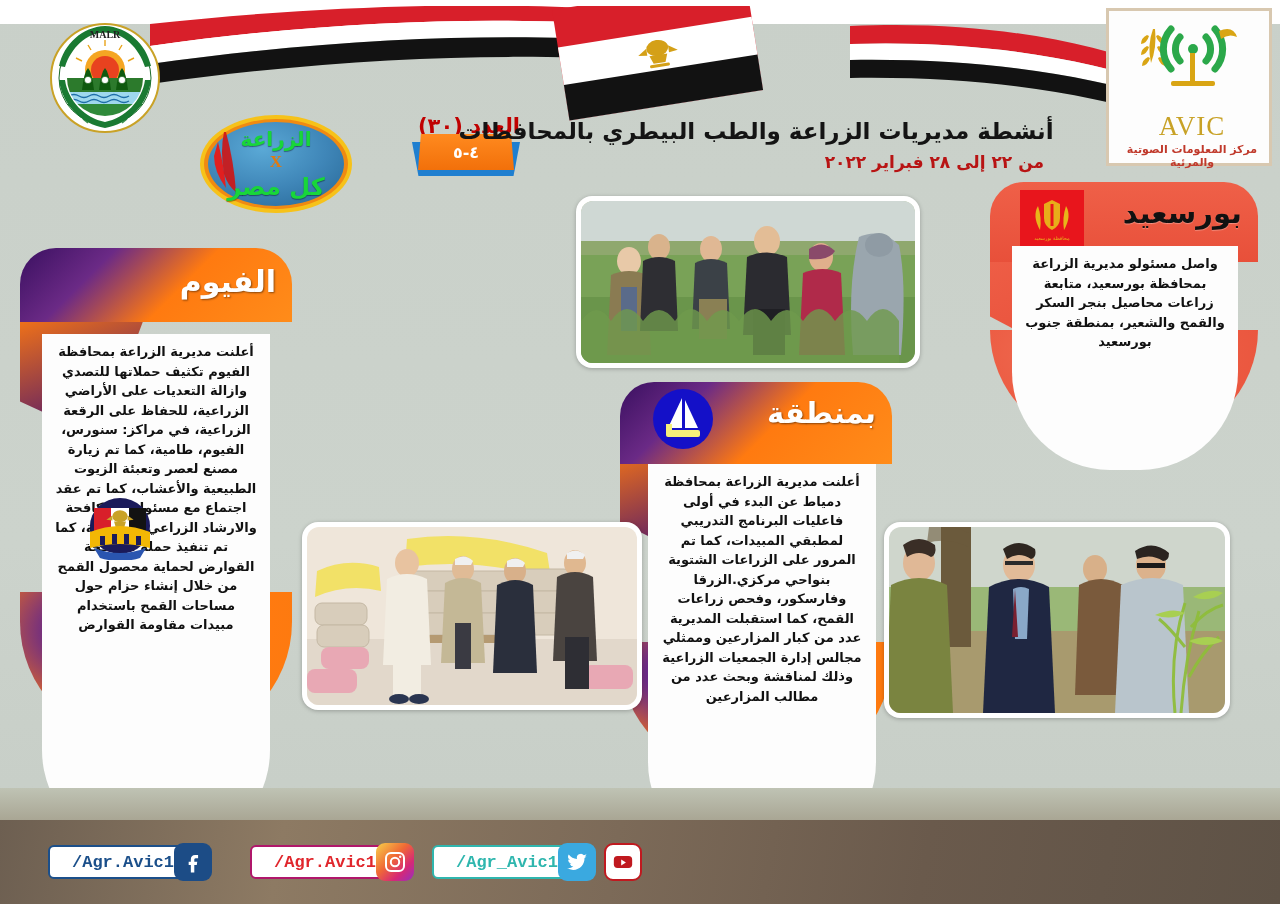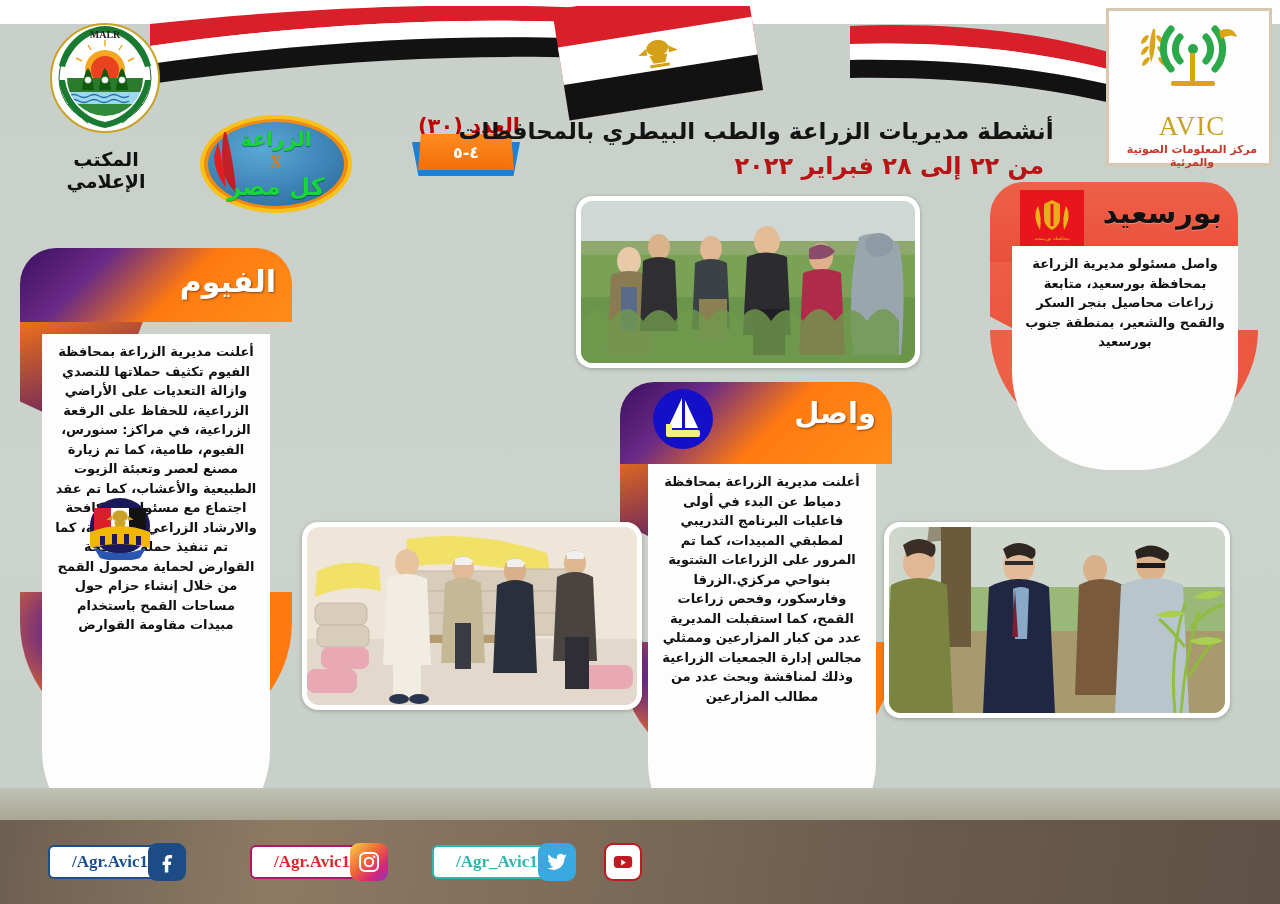--- a/index.html
+++ b/index.html
@@ -50,21 +50,21 @@
   .avic-dish { position:absolute; left:0; top:4px; width:166px; height:100px; }
   .avic-name { position:absolute; left:0; top:100px; width:166px; text-align:center;
       font-size:27px; font-weight:normal; color:#c8a227; font-family:"Liberation Serif",serif; letter-spacing:1px; }
   .avic-sub { position:absolute; left:0; top:132px; width:166px; text-align:center;
       font-size:11px; font-weight:bold; color:#c0392b; }
 
   
   .headline { position:absolute; right:204px; top:118px; width:640px; text-align:center;
       font-size:23px; font-weight:bold; color:#141414; }
   .subhead { position:absolute; right:236px; top:152px; width:560px; text-align:right;
-      font-size:24px; font-weight:bold; color:#b81414; }
+      font-size:17px; font-weight:bold; color:#b81414; }
 
   
   .card { position:absolute; }
   .card-body { position:absolute; background:#fdfdfd; overflow:hidden; }
   .card-text { font-size:13px; font-weight:bold; line-height:1.5; color:#111;
       text-align:center; padding:8px 12px; }
 
   
   .card-fayoum { left:20px; top:248px; width:272px; height:494px; }
   .fay-head { position:absolute; left:0; top:0; width:272px; height:74px;
@@ -93,21 +93,21 @@
   .dam-foot { position:absolute; left:0; bottom:0; width:272px; height:132px;
       background:radial-gradient(ellipse at 34% 24%,#4a1470 0%,#6a2a86 26%,#ff7a10 60%,#f97a0e 100%);
       border-radius:0 0 118px 118px; }
   .dam-body { left:28px; top:82px; width:228px; height:398px; border-radius:0 0 100px 100px; }
   .dam-title { position:absolute; right:16px; top:14px; font-size:29px; font-weight:bold; color:#fff;
       text-shadow:1px 1px 2px rgba(0,0,0,.45); }
   .dam-emblem { position:absolute; left:32px; top:6px; width:62px; height:62px; }
 
   
   .card-ps { left:990px; top:182px; width:268px; height:260px; }
-  .ps-head { position:absolute; left:0; top:0; width:248px; height:80px;
+  .ps-head { position:absolute; left:0; top:0; width:268px; height:80px;
       background:linear-gradient(180deg,#ef6048,#e8503a); border-radius:34px 34px 0 0; }
   .ps-head-tail { position:absolute; left:0; top:52px; width:116px; height:118px;
       background:linear-gradient(160deg,#ef6048,#e8503a);
       clip-path:polygon(0 0,100% 0,58% 100%,0 70%); }
   .ps-foot { position:absolute; left:0; bottom:0; width:268px; height:112px;
       background:radial-gradient(ellipse at 40% 20%,#f07257 0%,#ec5b42 55%,#e8503a 100%);
       border-radius:0 0 114px 114px; }
   .ps-body { left:22px; top:64px; width:226px; height:224px; border-radius:0 0 98px 98px; }
   .ps-title { position:absolute; right:16px; top:14px; font-size:29px; font-weight:bold; color:#111;
       text-shadow:0 1px 1px rgba(255,255,255,.3); }
@@ -124,21 +124,21 @@
   
   .foot-sep { position:absolute; left:0; top:788px; width:1280px; height:32px;
       background:linear-gradient(#bfc3b4,#a9a694); }
   .footer { position:absolute; left:0; top:820px; width:1280px; height:84px;
       background:linear-gradient(100deg,#6d5f51 0%,#8d7a63 22%,#7c6a58 48%,#6a5a4c 72%,#5e5246 100%); }
   .social { position:absolute; display:flex; align-items:center; height:40px; }
   .sp-icon { width:38px; height:38px; border-radius:9px; display:flex; align-items:center;
       justify-content:center; position:relative; z-index:2; }
   .sp-label { height:34px; display:flex; align-items:center; padding:0 12px 0 22px;
       margin-right:-14px; background:#fff; border-radius:6px; font-size:17px; font-weight:bold;
-      font-family:Liberation Serif, serif; direction:ltr; }
+      font-family:Liberation Mono, monospace; direction:ltr; }
 </style>
 </head>
 <body>
 
 <div class="page">
 
   <div class="top-white"></div>
 
   <div class="ribbon">
     <svg class="rb" viewBox="0 0 1010 120" preserveAspectRatio="none">
@@ -205,21 +205,20 @@
         <rect x="25" y="74" width="76" height="12" fill="#9ed8ee"></rect>
         <g stroke="#1f6fa8" stroke-width="1.3" fill="none">
           <path d="M27,78 q5,-3 10,0 t10,0 t10,0 t10,0 t10,0 t10,0"></path>
           <path d="M27,83 q5,-3 10,0 t10,0 t10,0 t10,0 t10,0 t10,0"></path>
         </g>
         <rect x="25" y="86" width="76" height="12" fill="#2f8a3a"></rect>
       </g>
       <text x="63" y="20" text-anchor="middle" font-size="10" font-weight="bold" fill="#222" font-family="Liberation Serif, serif">MALR</text>
     </svg>
   </div>
-  <div class="malr-caption">المكتب الإعلامي</div>
 
   <div class="ellipse-logo">
     <svg viewBox="0 0 160 104" style="position:absolute;inset:0;">
       <defs>
         <radialGradient id="elg" cx="40%" cy="32%" r="78%">
           <stop offset="0%" stop-color="#5aa9d6"></stop>
             <stop offset="60%" stop-color="#3f86b8"></stop>
           <stop offset="100%" stop-color="#2d6f9e"></stop>
         </radialGradient>
       </defs>
@@ -305,21 +304,21 @@
         </g>
         <path d="M14,52 q26,10 52,0 l-6,10 q-20,6 -40,0 Z" fill="#2a55b0"></path>
       </svg>
     </div>
   </div>
 
   <div class="card card-dam">
     <div class="dam-head-tail"></div>
     <div class="dam-foot"></div>
     <div class="dam-head">
-      <div class="dam-title">واصل</div>
+      <div class="dam-title">بمنطقة</div>
       <div class="dam-emblem">
         <svg viewBox="0 0 62 62">
           <circle cx="31" cy="31" r="30" fill="#1410c8"></circle>
           <path d="M30,10 L30,40 L16,40 Z" fill="#ffffff"></path>
           <path d="M33,12 L46,40 L33,40 Z" fill="#ffffff"></path>
           <rect x="14" y="42" width="34" height="7" rx="2" fill="#f5f07a"></rect>
           <rect x="14" y="36" width="6" height="8" fill="#f5f07a"></rect>
         </svg>
       </div>
     </div>

